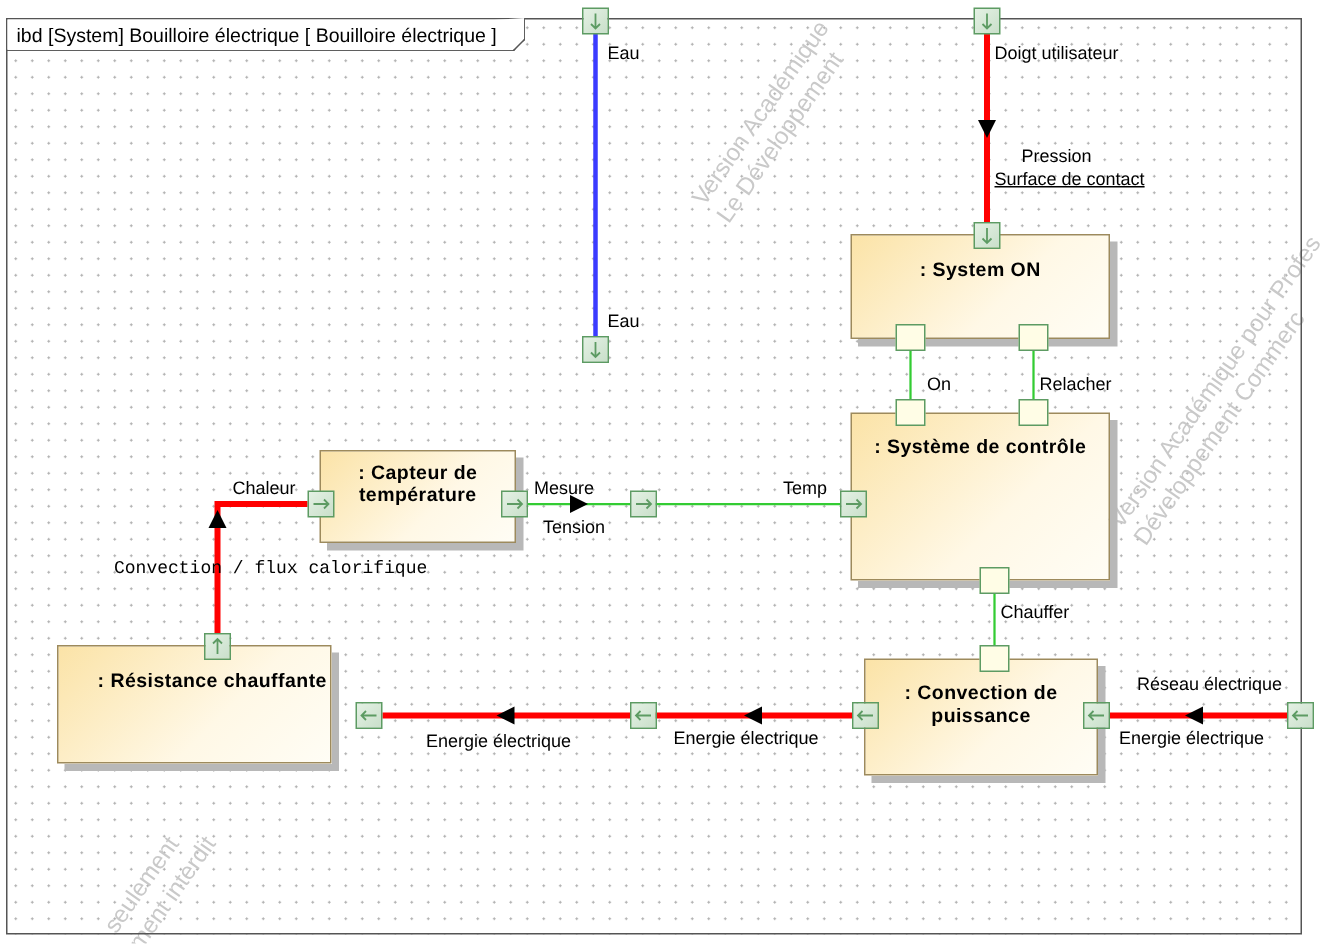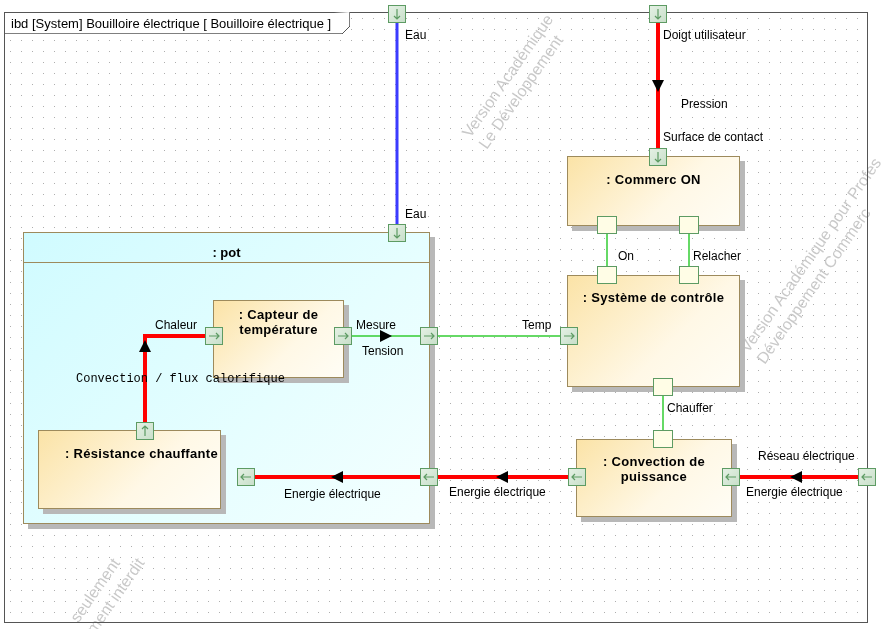--- a/index.html
+++ b/index.html
@@ -56,37 +56,32 @@
   <svg class="frame-tab" viewBox="0 0 346 22" width="346" height="22">
     <polyline points="0,22 338,22 346,14 346,0" fill="#ffffff" stroke="#555" stroke-width="1"></polyline>
     <rect x="1" y="1" width="344" height="20" fill="#ffffff" stroke="none"></rect>
     <polyline points="0,22 338,22 346,14 346,0" fill="none" stroke="#555" stroke-width="1"></polyline>
   </svg>
   <div class="frame-tab-text">
     <b>ibd</b>
     <span>[System] Bouilloire électrique [ Bouilloire électrique ]</span>
   </div>
 
-  <div class="pot">
-    <div class="pot-head">
-      <div class="pot-title">: pot</div>
-    </div>
-  </div>
-
-  <div class="block" style="left:213px; top:300px; width:131px; height:78px;">
+
+  <div class="block" style="left:213px; top:300px; width:131px; height:62px;">
     <div class="block-title" style="top:6px;">
       <div>: Capteur de</div>
       <div>température</div>
     </div>
   </div>
   <div class="block" style="left:38px; top:430px; width:183px; height:79px;">
     <div class="block-title" style="top:15px;padding-left:24px;">: Résistance chauffante</div>
   </div>
   <div class="block" style="left:567px; top:156px; width:173px; height:70px;">
-    <div class="block-title" style="top:15px;">: Commerc ON</div>
+    <div class="block-title" style="top:15px;">: System ON</div>
   </div>
   <div class="block" style="left:567px; top:275px; width:173px; height:112px;">
     <div class="block-title" style="top:14px;">: Système de contrôle</div>
   </div>
   <div class="block" style="left:576px; top:439px; width:156px; height:78px;">
     <div class="block-title" style="top:14px;">
       <div>: Convection de</div>
       <div>puissance</div>
     </div>
   </div>
@@ -186,21 +181,21 @@
   <div class="port-plain" style="left:679px; top:216px;"></div>
   <div class="port-plain" style="left:597px; top:266px;"></div>
   <div class="port-plain" style="left:679px; top:266px;"></div>
   <div class="port-plain" style="left:653px; top:378px;"></div>
   <div class="port-plain" style="left:653px; top:430px;"></div>
 
   <div class="lbl" style="left:405px; top:28px;">Eau</div>
   <div class="lbl" style="left:405px; top:207px;">Eau</div>
   <div class="lbl" style="left:663px; top:28px;">Doigt utilisateur</div>
   <div class="lbl" style="left:681px; top:77px;margin-top:20px;">Pression</div>
-  <div class="lbl" style="left:663px; top:130px;">Surface de contact</div>
+  <div class="lbl" style="left:663px; top:112px;text-decoration:underline;">Surface de contact</div>
   <div class="lbl" style="left:618px; top:249px;">On</div>
   <div class="lbl" style="left:693px; top:249px;">Relacher</div>
   <div class="lbl" style="left:522px; top:318px;">Temp</div>
   <div class="lbl" style="left:356px; top:318px;">Mesure</div>
   <div class="lbl" style="left:362px; top:344px;">Tension</div>
   <div class="lbl" style="left:155px; top:318px;">Chaleur</div>
   <div class="lbl" style="left:76px; top:372px;font-family:Liberation Mono, monospace;">Convection / flux calorifique</div>
   <div class="lbl" style="left:667px; top:401px;">Chauffer</div>
   <div class="lbl" style="left:758px; top:449px;">Réseau électrique</div>
   <div class="lbl" style="left:746px; top:485px;">Energie électrique</div>

